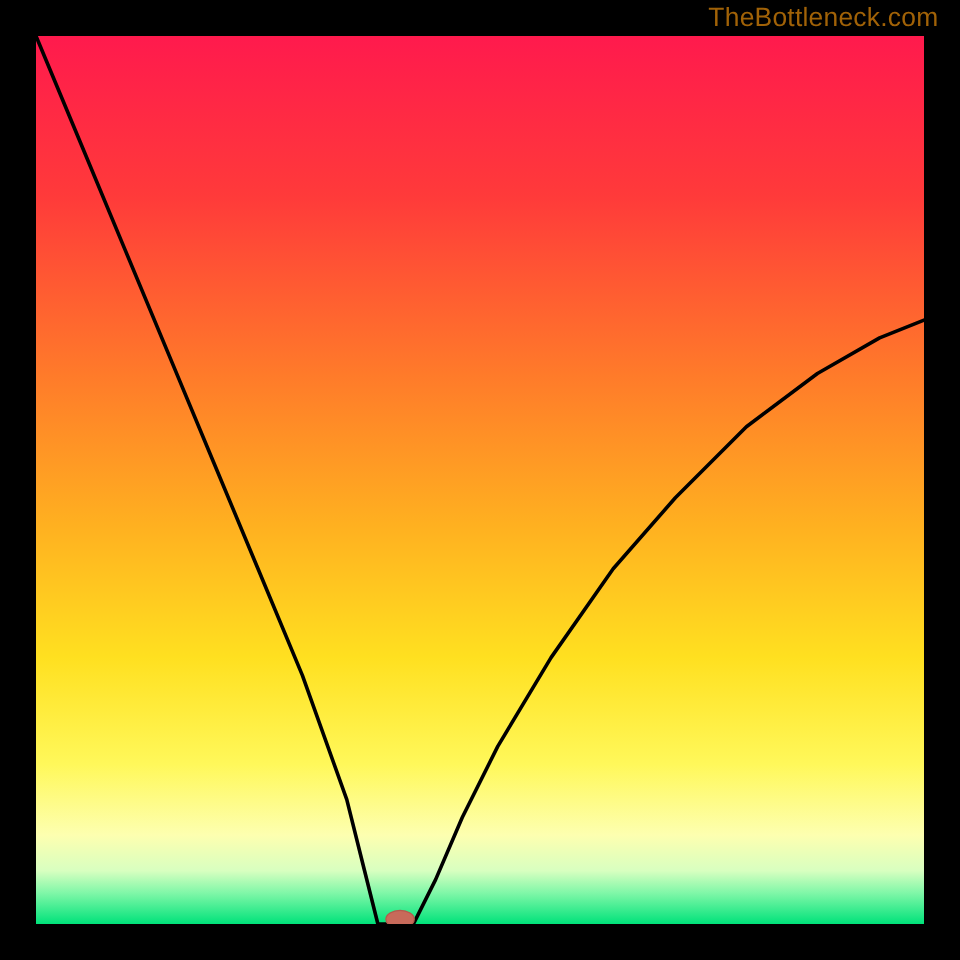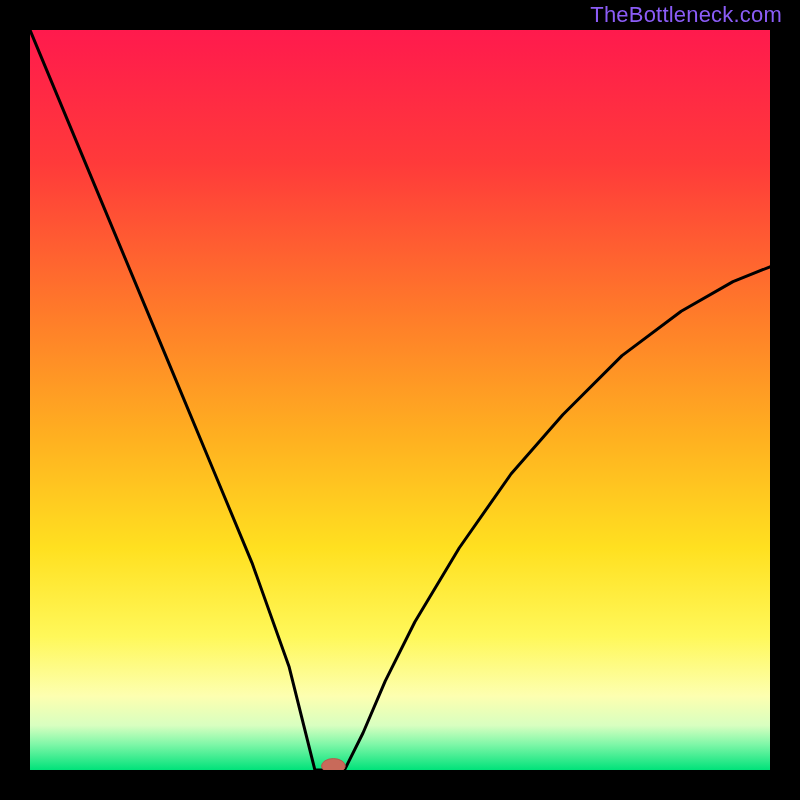--- a/index.html
+++ b/index.html
@@ -14,21 +14,21 @@
   .frame {
     position: relative;
     width: 800px;
     height: 800px;
     background: #000;
   }
   .watermark {
     position: absolute;
     top: 2px;
     right: 18px;
-    color: #8b5cf6;
+    color: #a16207;
     font-size: 22px;
     font-weight: 500;
     letter-spacing: 0.2px;
     user-select: none;
   }
   .plot-wrap {
     position: absolute;
     left: 30px;
     top: 30px;
     width: 740px;

